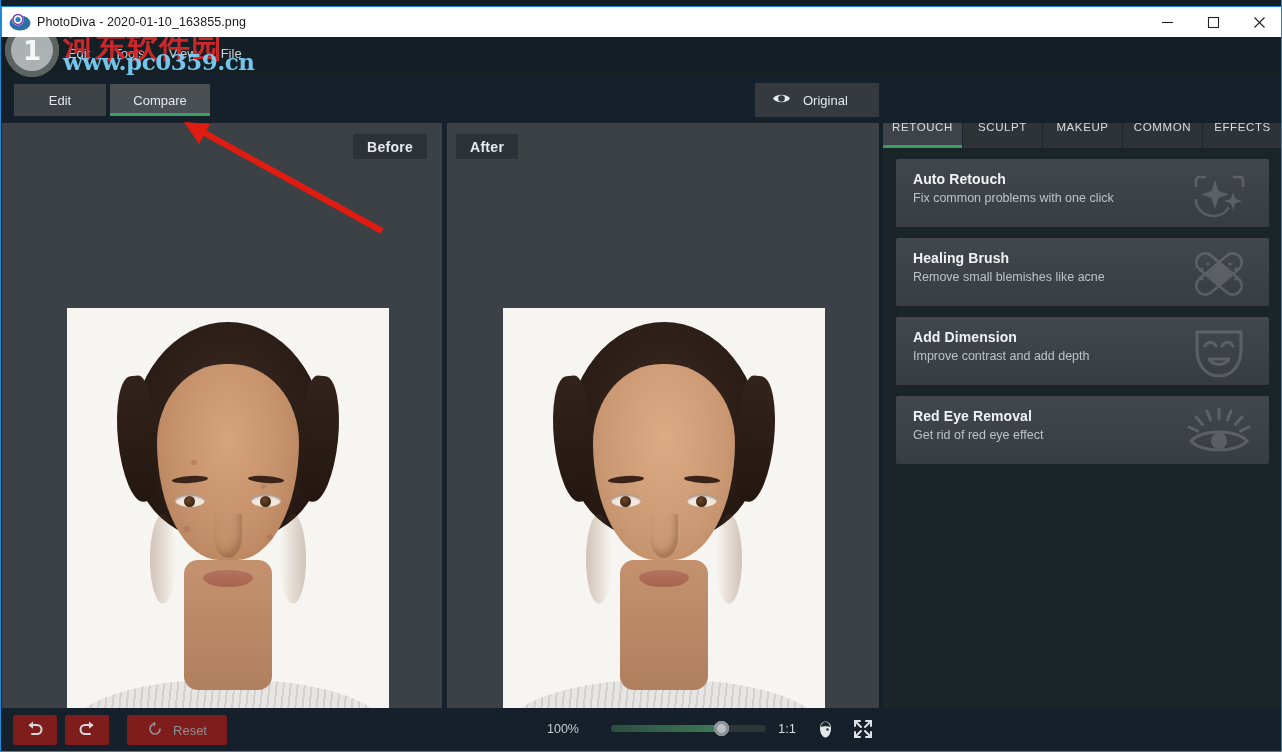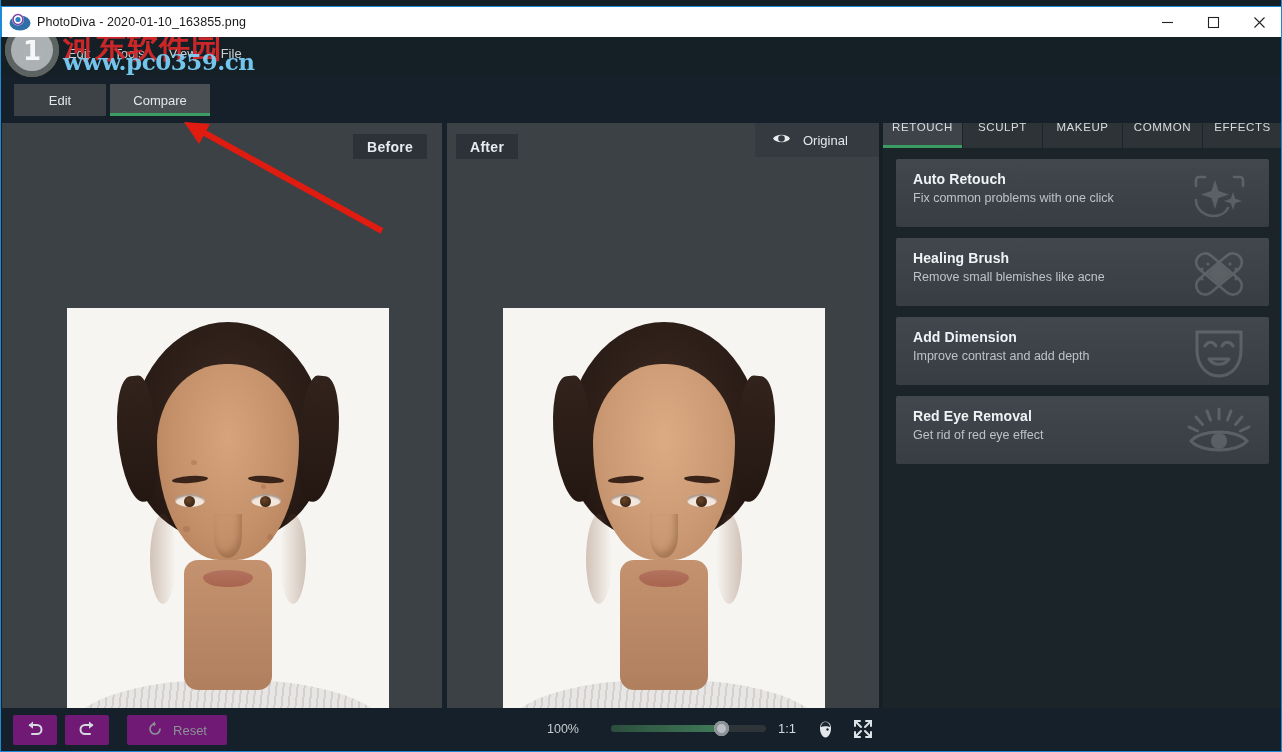--- a/index.html
+++ b/index.html
@@ -120,21 +120,20 @@
     width: 100%; height: 3px; background: #3a9e62;
   }
   .orig-btn {
     position: absolute; left: 754px; top: 83px;
     width: 124px; height: 34px;
     background: #343a40;
     display: flex; align-items: center; gap: 12px;
     padding-left: 17px;
     color: #e3e7ea; font-size: 13px;
     z-index: 12;
-    margin-top: 40px;
   }
 
   
   .canvas {
     position: absolute; left: 1px; top: 123px;
     width: 877px; height: 585px;
     background: #3c4146;
   }
   .pane-divider {
     position: absolute; left: 441px; top: 123px;
@@ -252,21 +251,21 @@
   }
 
   
   .bottombar {
     position: absolute; left: 1px; top: 708px;
     width: 1280px; height: 43px;
     background: #15202a;
   }
   .bbtn {
     position: absolute; top: 7px; height: 30px;
-    background: #701a75; border-radius: 2px;
+    background: #7f1d1d; border-radius: 2px;
     display: flex; align-items: center; justify-content: center;
   }
   .bbtn.undo { left: 11px; width: 44px; }
   .bbtn.redo { left: 63px; width: 44px; }
   .bbtn.reset {
     left: 125px; width: 100px; gap: 10px;
     color: #8b9196; font-size: 13px;
   }
   .zoomlabel {
     position: absolute; left: 546px; top: 722px;

